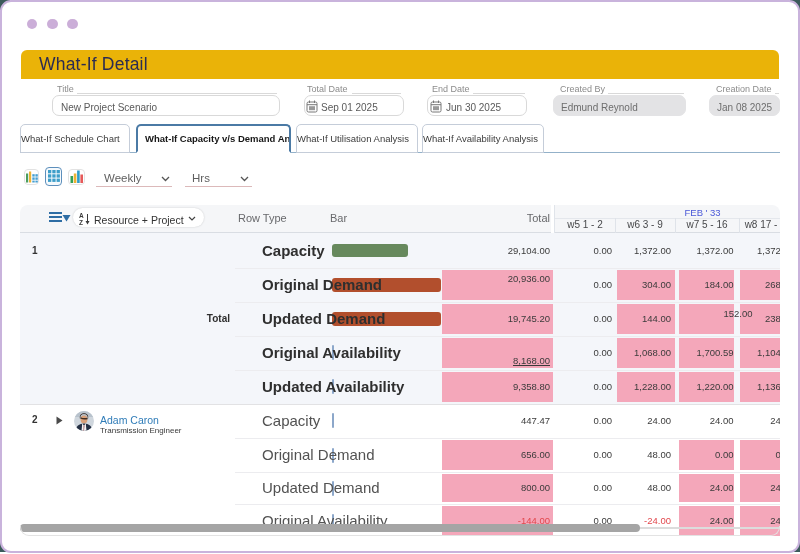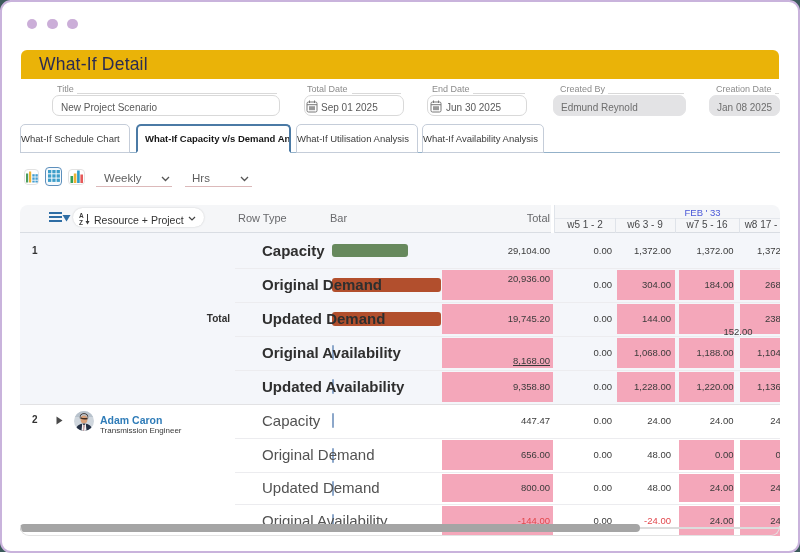--- a/index.html
+++ b/index.html
@@ -260,21 +260,21 @@
         <rect width="20" height="20" fill="#cfd6dd"></rect>
         <rect x="0" y="0" width="20" height="6" fill="#b8c2cc"></rect>
         <ellipse cx="10" cy="8.6" rx="3.4" ry="4" fill="#d9a079"></ellipse>
         <path d="M6.2 8 q-0.3-5 3.8-5 q4.1 0 3.8 5 q0.6-0.5 0.4-2.2 q-0.3-3.6-4.2-3.6 q-3.9 0-4.2 3.6 q-0.2 1.7 0.4 2.2z" fill="#2e2018"></path>
         <path d="M6.6 6.2 q3 1.4 6.8 0.6 l0.2 1.4 q-4 0.8-7.2-0.6z" fill="#2e2018" opacity="0.9"></path>
         <path d="M1.5 20 c0-4.6 3.8-7.6 8.5-7.6 s8.5 3 8.5 7.6z" fill="#232e42"></path>
         <path d="M8.2 12.6 l1.8 1.8 1.8-1.8 0.7 7.4 h-5z" fill="#f2f2f2"></path>
         <path d="M9.6 14.6 l0.4-0.4 0.4 0.4 -0.4 5.4 h-0.4z" fill="#7a2430"></path>
       </g>
     </svg>
-  <div class="abs" style="left:80px; top:208.5px; font-size:10.5px; color:#2f7cb8; font-weight:700;">Adam Caron</div>
+  <div class="abs" style="left:80px; top:208.5px; font-size:10.5px; color:#2f7cb8; font-weight:400;">Adam Caron</div>
   <div class="abs" style="left:80px; top:221px; font-size:8px; color:#3a3a3a;">Transmission Engineer</div>
 
   <div class="rowlabel" style="top:39.5px;">Capacity</div>
   <div class="rowlabel" style="top:73.5px;">Original Demand</div>
   <div class="rowlabel" style="top:107.5px;">Updated Demand</div>
   <div class="rowlabel" style="top:141.5px;">Original Availability</div>
   <div class="rowlabel" style="top:175.5px;">Updated Availability</div>
   <div class="rowlabel reg" style="top:210px;">Capacity</div>
   <div class="rowlabel reg" style="top:244px;">Original Demand</div>
   <div class="rowlabel reg" style="top:277px;">Updated Demand</div>
@@ -288,27 +288,27 @@
 
   <div class="num" style="left:460px; top:68px; width:70px;">20,936.00</div>
   <div class="num" style="left:522px; top:73.5px; width:70px;">0.00</div>
   <div class="num" style="left:581px; top:73.5px; width:70px;">304.00</div>
   <div class="num" style="left:643.5px; top:73.5px; width:70px;">184.00</div>
   <div class="num" style="left:704px; top:73.5px; width:70px;">268.00</div>
 
   <div class="num" style="left:460px; top:107.5px; width:70px;">19,745.20</div>
   <div class="num" style="left:522px; top:107.5px; width:70px;">0.00</div>
   <div class="num" style="left:581px; top:107.5px; width:70px;">144.00</div>
-  <div class="num" style="left:643.5px; top:121px; width:89px;">152.00</div>
+  <div class="num" style="left:643.5px; top:103px; width:89px;">152.00</div>
   <div class="num" style="left:704px; top:107.5px; width:70px;">238.00</div>
 
   <div class="num" style="left:460px; top:150px; width:70px;text-decoration:underline;">8,168.00</div>
   <div class="num" style="left:522px; top:141.5px; width:70px;">0.00</div>
   <div class="num" style="left:581px; top:141.5px; width:70px;">1,068.00</div>
-  <div class="num" style="left:643.5px; top:141.5px; width:70px;">1,188.00</div>
+  <div class="num" style="left:643.5px; top:141.5px; width:70px;">1,700.59</div>
   <div class="num" style="left:704px; top:141.5px; width:70px;">1,104.00</div>
 
   <div class="num" style="left:460px; top:175.5px; width:70px;">9,358.80</div>
   <div class="num" style="left:522px; top:175.5px; width:70px;">0.00</div>
   <div class="num" style="left:581px; top:175.5px; width:70px;">1,228.00</div>
   <div class="num" style="left:643.5px; top:175.5px; width:70px;">1,220.00</div>
   <div class="num" style="left:704px; top:175.5px; width:70px;">1,136.00</div>
 
   <div class="num" style="left:460px; top:210px; width:70px;">447.47</div>
   <div class="num" style="left:522px; top:210px; width:70px;">0.00</div>

